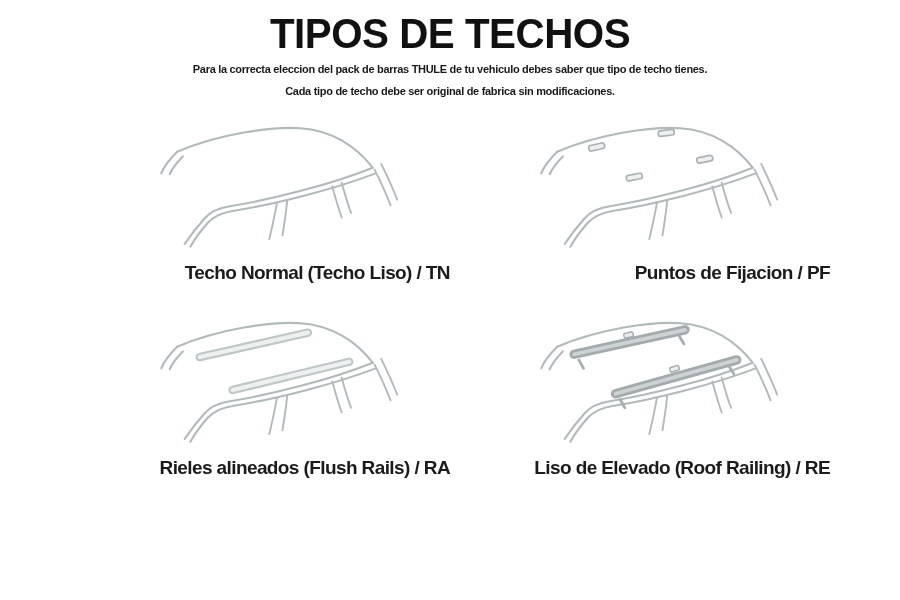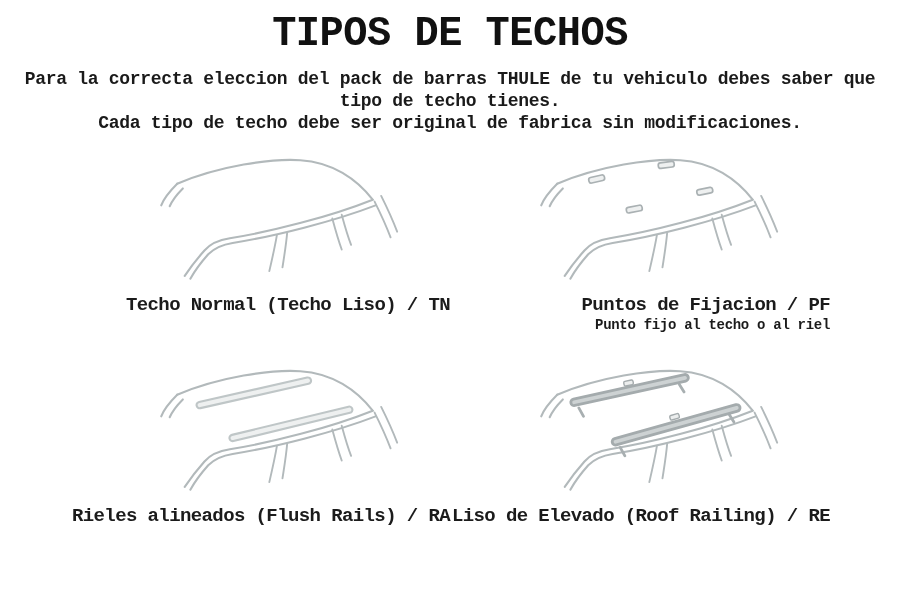--- a/index.html
+++ b/index.html
@@ -2,37 +2,36 @@
 <html><head>
 <meta charset="utf-8">
 <style>
   * { margin:0; padding:0; box-sizing:border-box; }
   html,body { background:#ffffff; }
   .page {
     position:relative;
     width:900px; height:600px;
     margin:0 auto;
     background:#ffffff;
-    font-family:Liberation Mono, monospace;
+    font-family:Liberation Sans, sans-serif;
     color:#1c1c1c;
     overflow:hidden;
   }
   .title {
     margin-top:10px;
     text-align:center;
     font-size:42px;
     font-weight:bold;
     letter-spacing:-0.5px;
     color:#111111;
     transform:scaleX(0.96);
   }
   .intro {
-    margin-top:10px;
     text-align:center;
-    font-size:18px;
+    font-size:11px;
     line-height:22px;
     font-weight:600;
     letter-spacing:-0.3px;
     color:#1a1a1a;
   }
   .grid-row {
     display:flex;
     justify-content:center;
     margin-top:14px;
   }
@@ -112,21 +111,20 @@
       <svg class="figure" viewBox="0 0 340 150">
         <use href="#base-roof"></use>
         <g fill="#eef0f0" stroke="#aab1b3" stroke-width="1.8">
           <rect x="-8.5" y="-3" width="17" height="6" rx="2.5" transform="translate(92,33) rotate(-13)"></rect>
           <rect x="-8.5" y="-3" width="17" height="6" rx="2.5" transform="translate(166,18) rotate(-7)"></rect>
           <rect x="-8.5" y="-3" width="17" height="6" rx="2.5" transform="translate(207,46) rotate(-11)"></rect>
           <rect x="-8.5" y="-3" width="17" height="6" rx="2.5" transform="translate(132,65) rotate(-11)"></rect>
         </g>
       </svg>
       <div class="caption">Puntos de Fijacion / PF</div>
-      <div class="subcaption">Punto fijo al techo o al riel</div>
     </div>
 
   </div>
 
   <div class="grid-row second">
 
     <div class="roof-card">
       <svg class="figure" viewBox="0 0 340 150">
         <use href="#base-roof"></use>
         <g stroke-linecap="round" fill="none">

